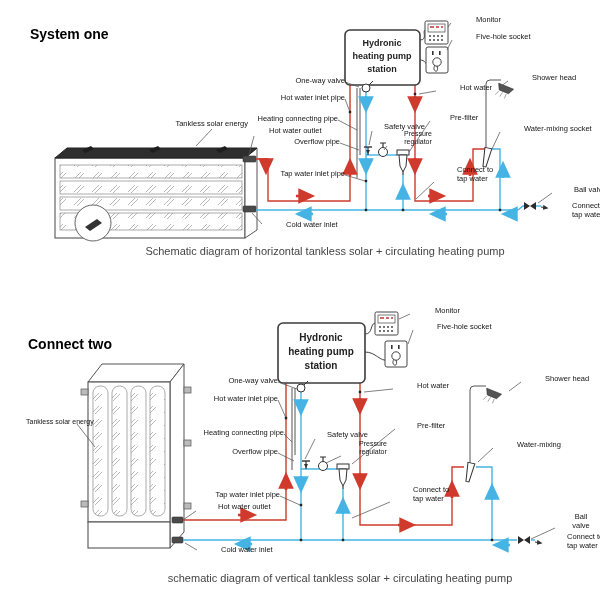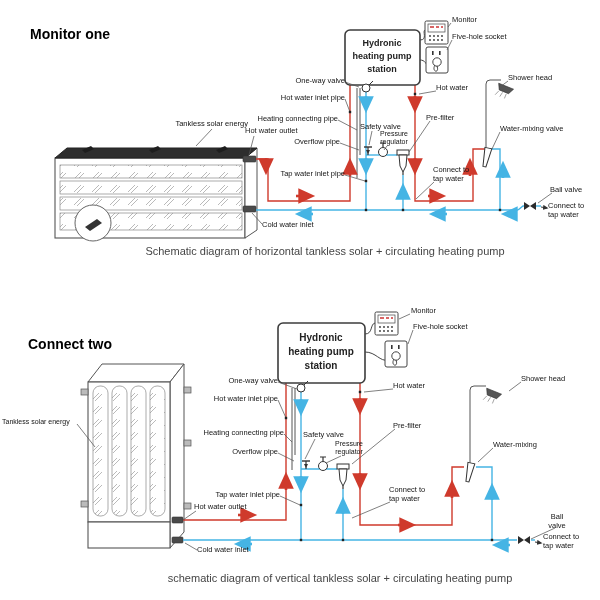--- a/index.html
+++ b/index.html
@@ -1,19 +1,19 @@
 <!DOCTYPE html>
 <html><head>
 <meta charset="utf-8">
 <style>
   html,body{margin:0;padding:0;background:#fff;}
   #stage{position:relative;width:600px;height:600px;background:#fff;overflow:hidden;
          font-family:"Liberation Sans",sans-serif;}
   #pipes{position:absolute;left:0;top:0;}
-  .lbl{position:absolute;font:7.5px/1.15 "Liberation Sans",sans-serif;color:#151515;white-space:nowrap;}
+  .lbl{position:absolute;font:7.5px/1.15 "Liberation Sans",sans-serif;color:#151515;white-space:nowrap;margin-left:24px;}
   .wrap{white-space:normal;}
   .r{text-align:center;}
   .c{text-align:center;}
   .f7{font-size:7px;}
   .sys-title{position:absolute;font:bold 14px "Liberation Sans",sans-serif;color:#000;}
   .caption{position:absolute;font:11px "Liberation Sans",sans-serif;color:#454545;text-align:center;width:560px;}
 </style>
 </head>
 <body>
 
@@ -335,38 +335,38 @@
       <rect x="284.8" y="416.8" width="2.4" height="2.4"></rect>
           <rect x="299.8" y="503.8" width="2.4" height="2.4"></rect>
       <rect x="299.8" y="538.8" width="2.4" height="2.4"></rect>
           <rect x="341.8" y="538.8" width="2.4" height="2.4"></rect>
       <rect x="490.8" y="538.8" width="2.4" height="2.4"></rect>
           <rect x="358.8" y="390.8" width="2.4" height="2.4"></rect>
     </g>
   </g>
 </svg>
 
-<div class="sys-title" style="left:30px;top:26px;">Monitor one</div>
+<div class="sys-title" style="left:30px;top:26px;">System one</div>
 
 <div class="lbl r" style="right:352px;top:120px;">Tankless solar energy</div>
 <div class="lbl r" style="right:255px;top:77px;">One-way valve</div>
 <div class="lbl r" style="right:255px;top:94px;">Hot water inlet pipe</div>
 <div class="lbl r" style="right:262px;top:115px;">Heating connecting pipe</div>
 <div class="lbl" style="left:245px;top:127px;">Hot water outlet</div>
 <div class="lbl r" style="right:260px;top:138px;">Overflow pipe</div>
 <div class="lbl r" style="right:255px;top:170px;">Tap water inlet pipe</div>
 <div class="lbl" style="left:262px;top:221px;">Cold water inlet</div>
 <div class="lbl" style="left:360px;top:123px;">Safety valve</div>
 <div class="lbl wrap c f7" style="left:374px;top:130px;width:40px;">Pressure regulator</div>
 <div class="lbl" style="left:426px;top:114px;">Pre-filter</div>
 <div class="lbl" style="left:436px;top:84px;">Hot water</div>
 <div class="lbl" style="left:452px;top:16px;">Monitor</div>
 <div class="lbl" style="left:452px;top:33px;">Five-hole socket</div>
 <div class="lbl" style="left:508px;top:74px;">Shower head</div>
-<div class="lbl" style="left:500px;top:125px;">Water-mixing valve</div>
+<div class="lbl" style="left:500px;top:125px;">Water-mixing socket</div>
 <div class="lbl wrap" style="left:433px;top:166px;width:46px;">Connect to tap water</div>
 <div class="lbl" style="left:550px;top:186px;">Ball valve</div>
 <div class="lbl wrap" style="left:548px;top:202px;width:46px;">Connect to tap water</div>
 
 <div class="caption" style="left:45px;top:245px;">Schematic diagram of horizontal tankless solar + circulating heating pump</div>
 
 <div class="sys-title" style="left:28px;top:336px;">Connect two</div>
 
 <div class="lbl f7" style="left:2px;top:418px;">Tankless solar energy</div>
 <div class="lbl r" style="right:322px;top:377px;">One-way valve</div>

